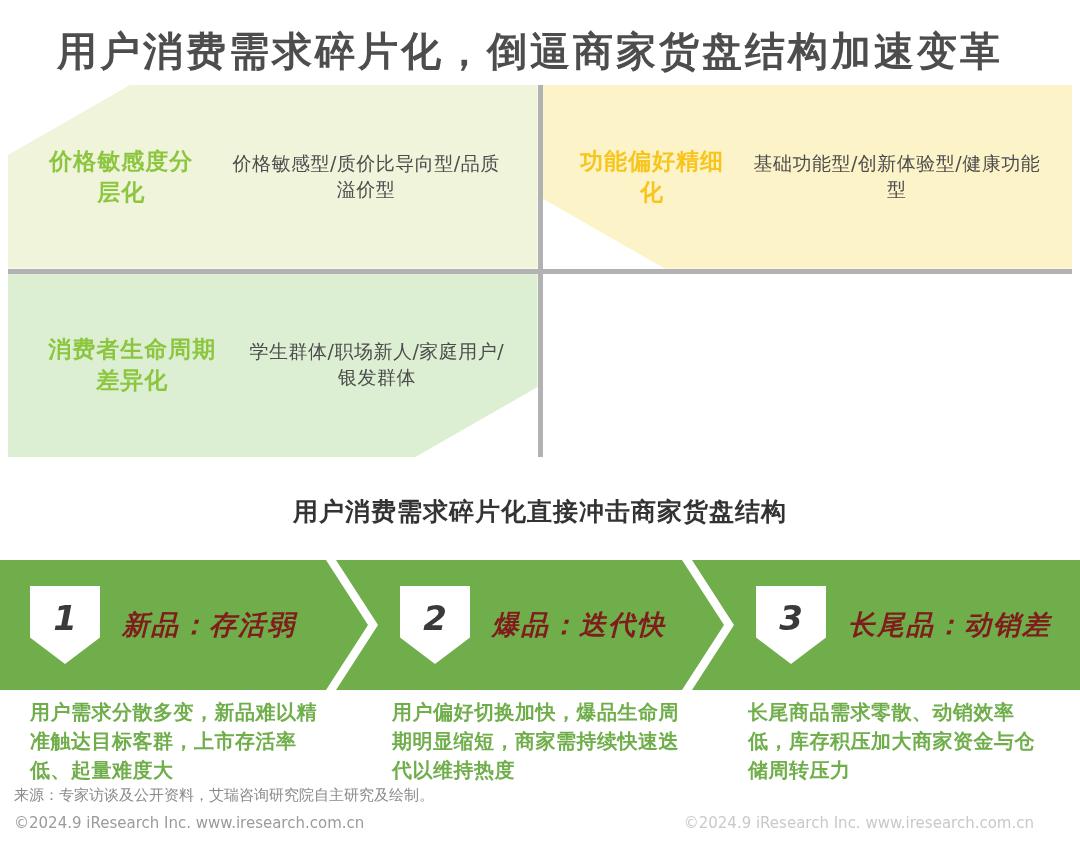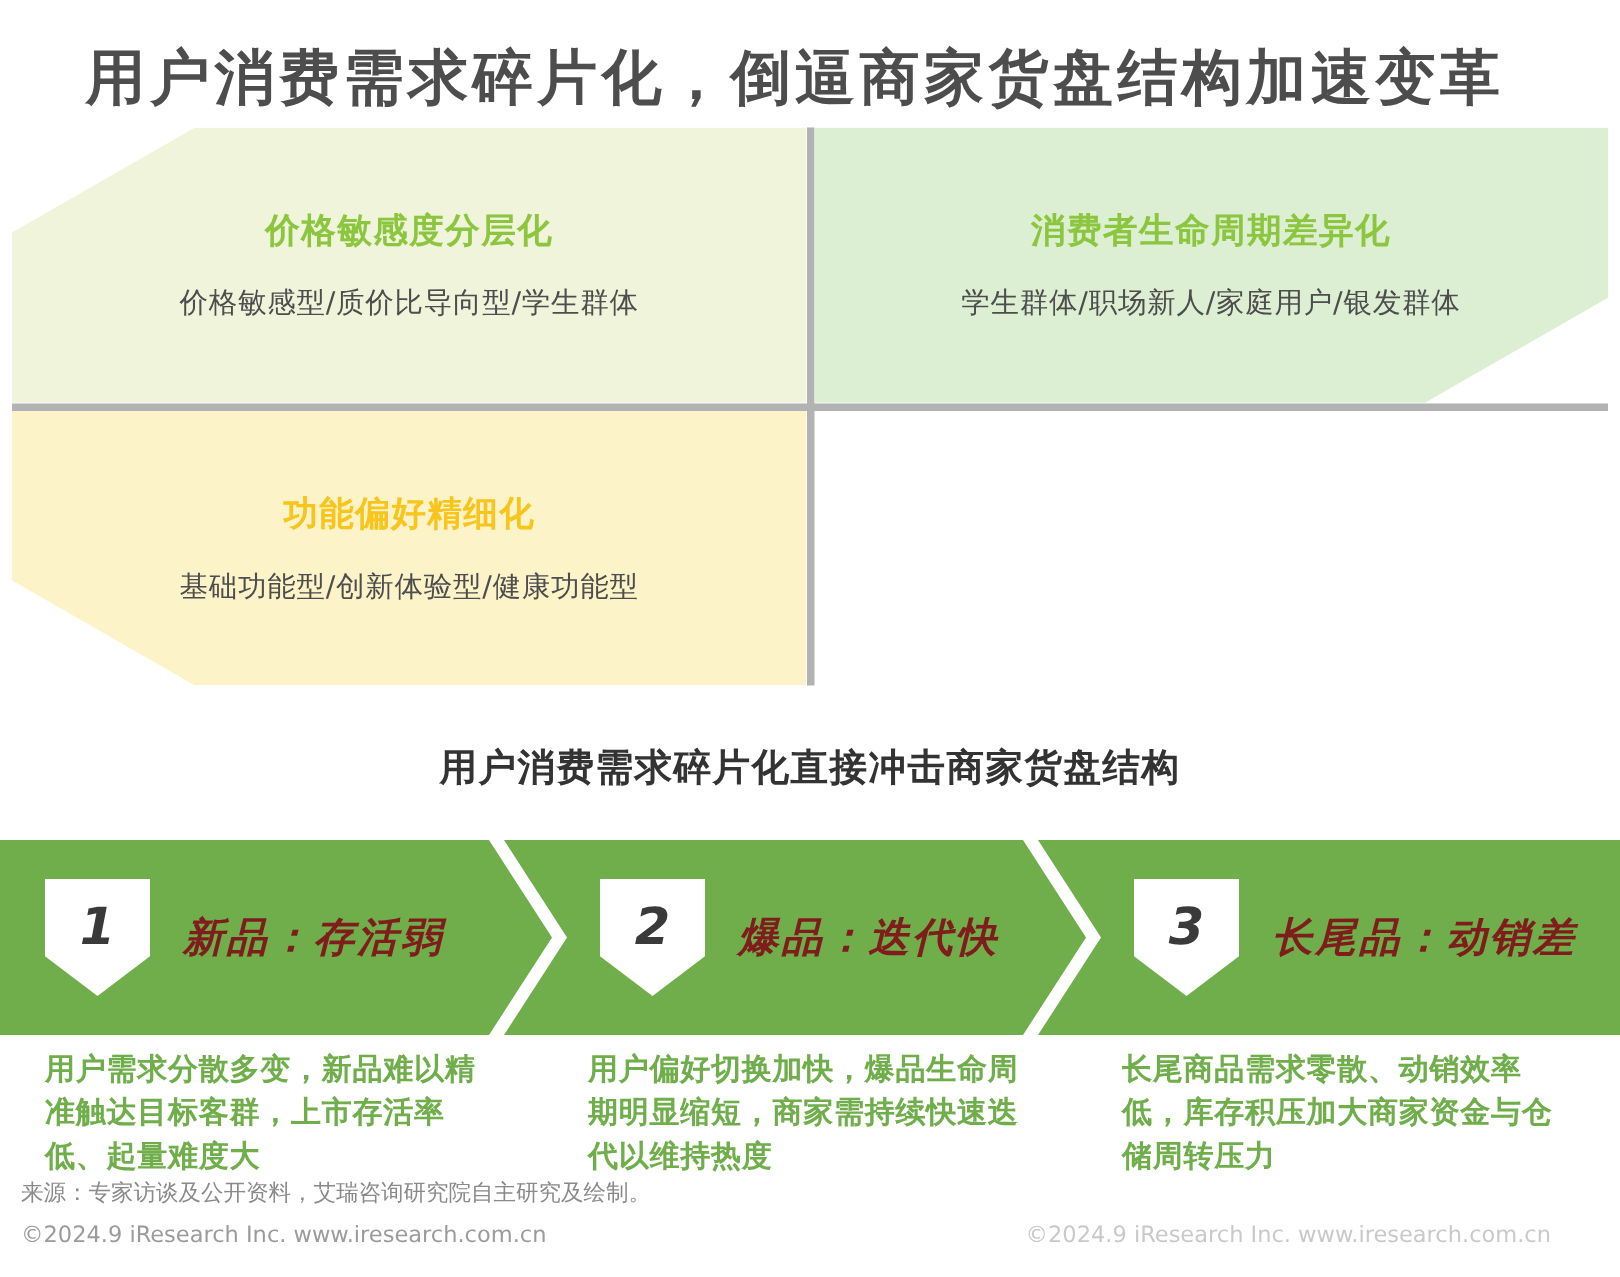--- a/index.html
+++ b/index.html
@@ -16,21 +16,21 @@
   }
   
   .quadrants { position:absolute; left:8px; top:85px; width:1064px; height:372px; }
   .divider-v { position:absolute; left:calc(50% - 2.5px); top:0; width:5px; height:100%; background:#b2b2b2; }
   .divider-h { position:absolute; top:calc(50% - 2.5px); left:0; width:100%; height:5px; background:#b2b2b2; }
   .quad-grid {
     position:absolute; inset:0;
     display:grid; grid-template-columns:1fr 1fr; grid-template-rows:1fr 1fr; gap:5px;
   }
   .quad {
-    display:flex; flex-direction:column; align-items:center; justify-content:center;
+    display:flex; flex-direction:row; align-items:center; justify-content:center;
     gap:20px; text-align:center; padding:0 30px;
   }
   .q-tl { background:#eff4da; clip-path:polygon(122px 0, 100% 0, 100% 100%, 0 100%, 0 70px); }
   .q-tr { background:#cde9f6; clip-path:polygon(0 0, calc(100% - 122px) 0, 100% 70px, 100% 100%, 0 100%); }
   .q-bl { background:#fdf3c9; clip-path:polygon(0 0, 100% 0, 100% 100%, 122px 100%, 0 calc(100% - 70px)); }
   .q-br { background:#ddefd3; clip-path:polygon(0 0, 100% 0, 100% calc(100% - 70px), calc(100% - 122px) 100%, 0 100%); }
   .quad-title { font-size:23px; font-weight:bold; letter-spacing:1px; }
   .t-green  { color:#8cc63f; }
   .t-blue   { color:#2bb3e6; }
   .t-yellow { color:#f8c51c; }
@@ -80,32 +80,32 @@
 
   <div class="page-title">用户消费需求碎片化，倒逼商家货盘结构加速变革</div>
 
   <div class="quadrants">
     <div class="divider-v"></div>
     <div class="divider-h"></div>
     <div class="quad-grid">
 
       <div class="quad q-tl">
         <div class="quad-title t-green">价格敏感度分层化</div>
-        <div class="quad-sub">价格敏感型/质价比导向型/学生群体</div>
+        <div class="quad-sub">价格敏感型/质价比导向型/品质溢价型</div>
       </div>
 
+
+      <div class="quad q-bl">
+        <div class="quad-title t-yellow">功能偏好精细化</div>
+        <div class="quad-sub">基础功能型/创新体验型/健康功能型</div>
+      </div>
 
       <div class="quad q-br">
         <div class="quad-title t-green">消费者生命周期差异化</div>
         <div class="quad-sub">学生群体/职场新人/家庭用户/银发群体</div>
-      </div>
-
-      <div class="quad q-bl">
-        <div class="quad-title t-yellow">功能偏好精细化</div>
-        <div class="quad-sub">基础功能型/创新体验型/健康功能型</div>
       </div>
 
     </div>
   </div>
 
   <div class="section-heading">用户消费需求碎片化直接冲击商家货盘结构</div>
 
   <div class="banner">
     <div class="seg seg1">
       <div class="badge">1</div>

